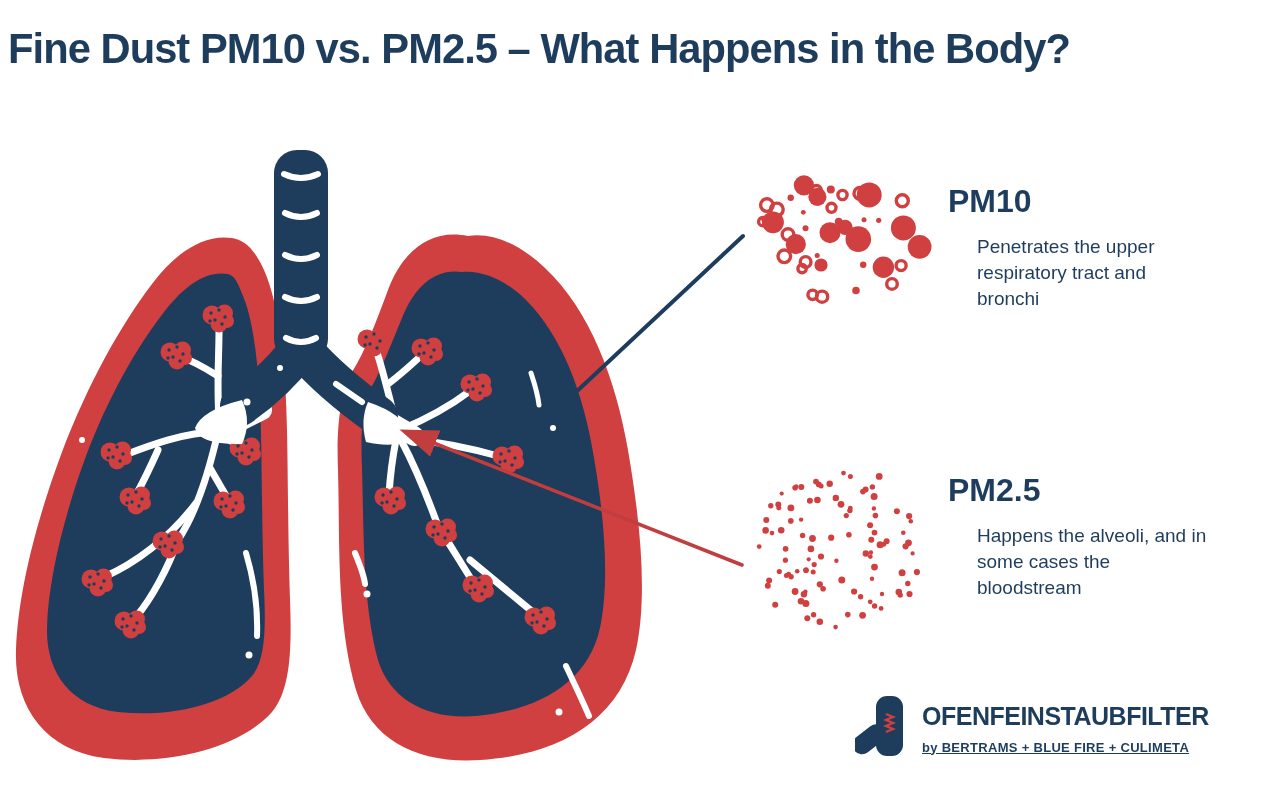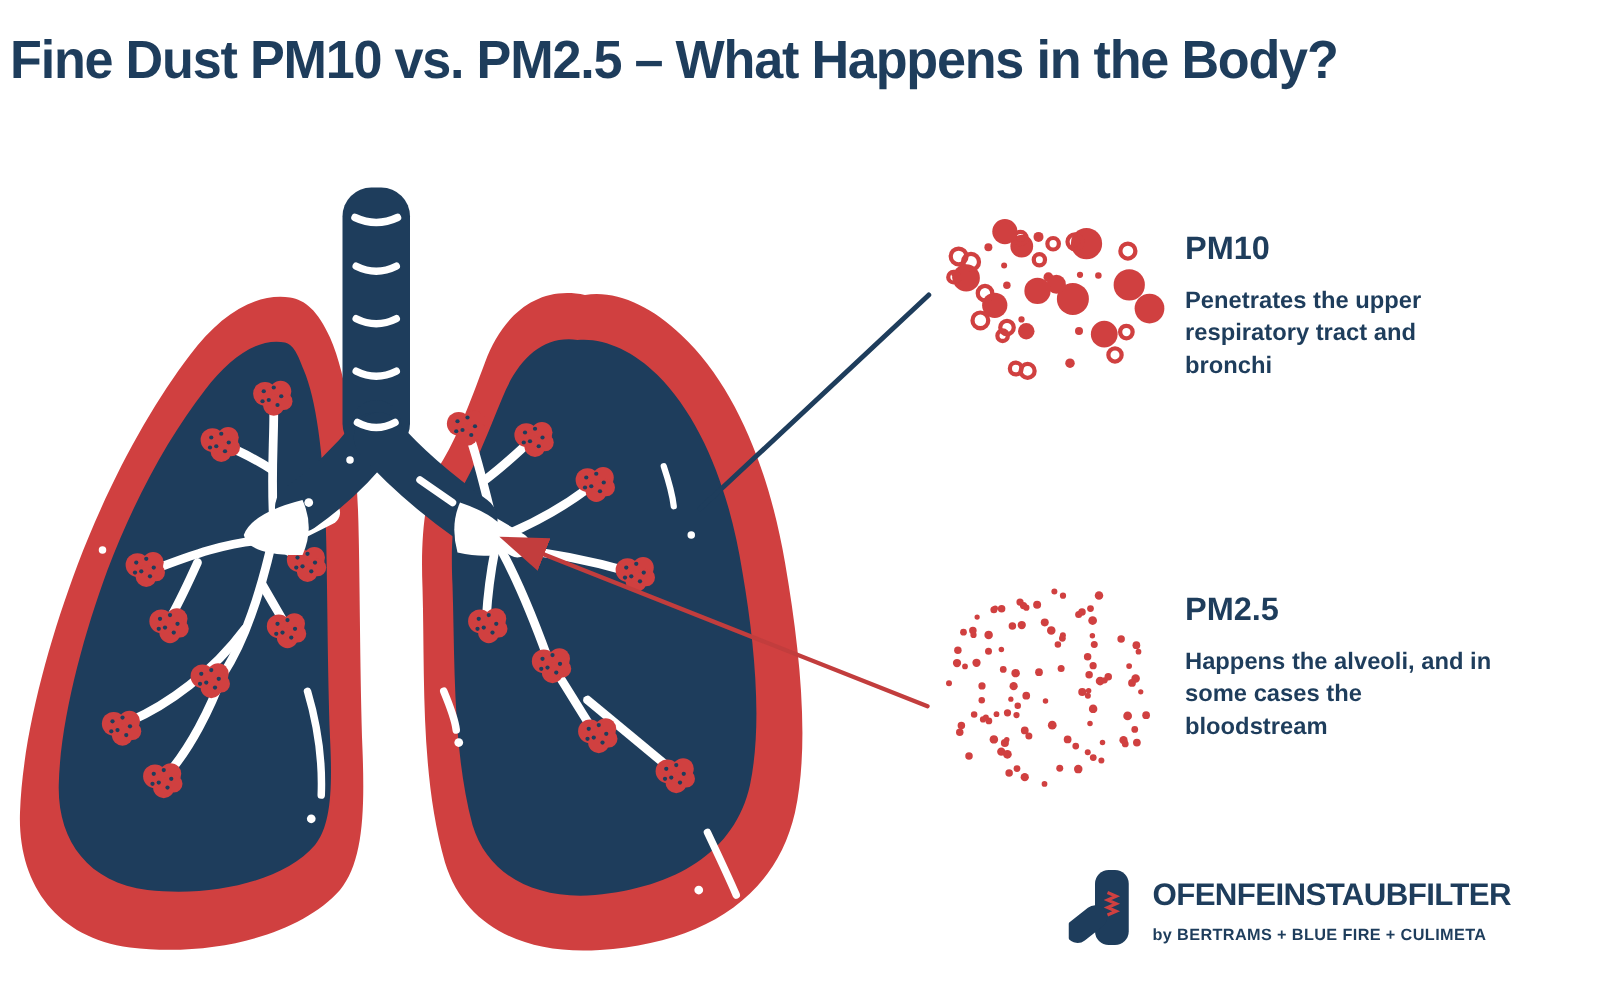--- a/index.html
+++ b/index.html
@@ -38,34 +38,35 @@
   .bronchus{stroke:var(--navy);stroke-width:40;fill:none;stroke-linecap:round;}
   .connector-navy{stroke:var(--navy);stroke-width:4;stroke-linecap:round;}
   .connector-red{stroke:var(--arrow-red);stroke-width:3.5;stroke-linecap:round;}
   .p-fill{fill:var(--red);}
   .p-ring{fill:none;stroke:var(--red);stroke-width:3.4;}
   .berry{fill:var(--red);}
   .berry-dot{fill:var(--navy);}
   
   .annotation{position:absolute;}
   .annotation .pm-heading{
-    font-size:26px;font-weight:800;color:var(--navy);letter-spacing:0;
+    font-size:32px;font-weight:800;color:var(--navy);letter-spacing:0;
     margin-bottom:14px;
   }
   .annotation .pm-desc{
-    font-size:19px;line-height:26px;font-weight:700;color:var(--navy);
+    font-size:19px;line-height:26px;font-weight:400;color:var(--navy);
     white-space:pre-line;
+    margin-left:29px;
   }
   .annotation.pm10{left:948px;top:183px;width:240px;}
   .annotation.pm25{left:948px;top:472px;width:270px;}
   
   .logo{position:absolute;left:855px;top:694px;display:flex;align-items:center;gap:9px;}
   .logo-text{display:flex;flex-direction:column;gap:9px;}
   .logo-brand{font-size:25px;font-weight:800;letter-spacing:-0.5px;color:var(--navy);white-space:nowrap;}
-  .logo-tagline{font-size:13px;font-weight:700;letter-spacing:0.3px;color:var(--navy);white-space:nowrap;}
+  .logo-tagline{font-size:13px;font-weight:700;letter-spacing:0.3px;color:var(--navy);white-space:nowrap;text-decoration:underline;}
 </style>
 </head>
 <body>
 
 <h1 class="page-title">Fine Dust PM10 vs. PM2.5 – What Happens in the Body?</h1>
 
 <div class="stage">
   <svg viewBox="0 0 1280 800" width="1280" height="800">
     <defs>
       <marker id="arrowhead" markerWidth="12" markerHeight="10" refX="9" refY="4" orient="auto">

